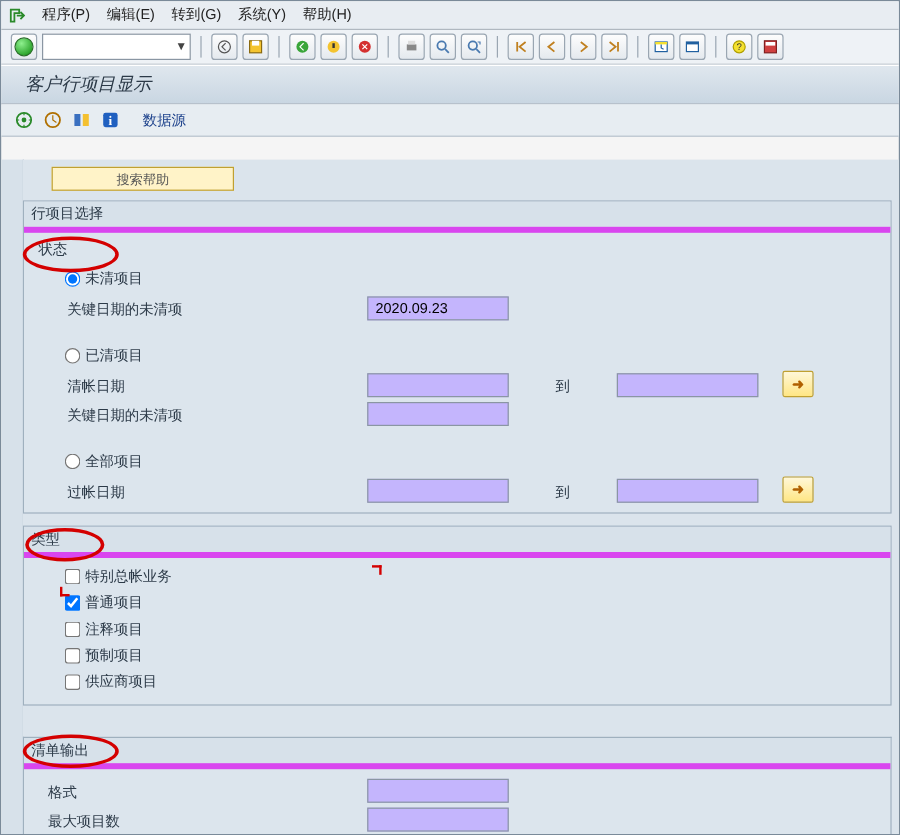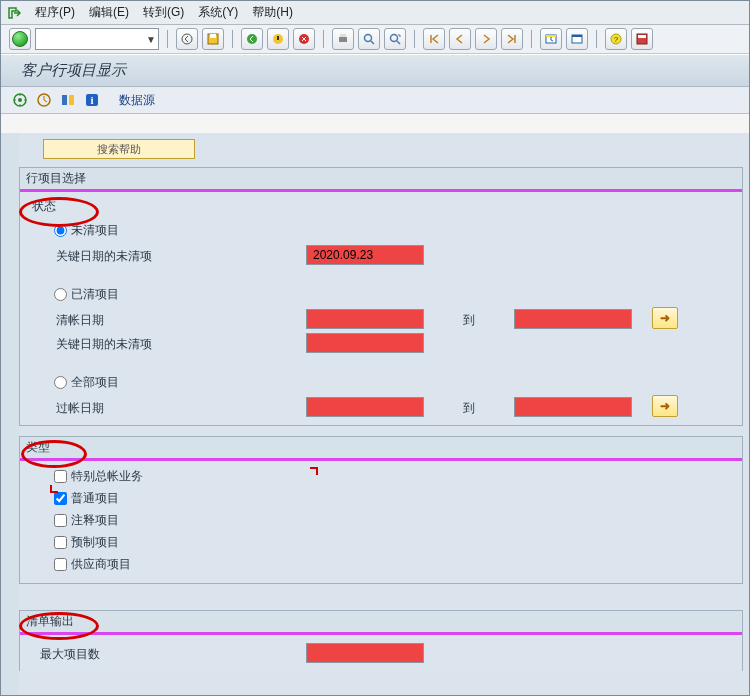--- a/index.html
+++ b/index.html
@@ -13,27 +13,27 @@
 .combo{width:120px;height:20px;border:1px solid #8a96a3;background:#fff;display:inline-flex;align-items:center;justify-content:flex-end;padding-right:2px}
 .combo .arrow{color:#444;font-size:10px}
 .sep{width:1px;height:18px;background:#9aa6b2;margin:0 4px}
 .title-strip{background:linear-gradient(#dfe7ee,#c9d6e2);border-top:1px solid #fff;border-bottom:1px solid #aab6c2;padding:6px 20px;font-style:italic;font-weight:normal;font-size:15px;color:#2c3a48}
 .apptoolbar{background:#e7edf2;border-bottom:1px solid #b8c2cc;padding:4px 10px;display:flex;align-items:center;gap:6px}
 .apptoolbar .mini{width:18px;height:18px;display:inline-flex;align-items:center;justify-content:center;font-size:14px;cursor:pointer}
 .apptoolbar .link{color:#1a3f8a;cursor:pointer;margin-left:12px}
 .scrollarea{position:absolute;left:18px;right:0;top:132px;bottom:0;overflow:hidden;background:#dbe4ec}
 .stub-btn{margin:6px 0 8px 24px;width:150px;height:18px;border:1px solid #c0a030;background:#fff3c8;display:flex;align-items:center;justify-content:center;color:#555;font-size:11px}
 .groupbox{margin:4px 6px 10px 0;border:1px solid #9fb0be;background:#dce5ed}
-.grouptitle{padding:2px 6px;border-bottom:3px solid #d946ef;color:#2c3a48;background:#d7e1ea}
+.grouptitle{padding:2px 6px;border-bottom:5px solid #d946ef;color:#2c3a48;background:#d7e1ea}
 .groupbody{padding:4px 4px 8px 4px}
 .subtitle{color:#2c3a48;padding:2px 0 4px 8px}
 .row{display:flex;align-items:flex-end;height:24px}
 .lbl{width:170px;padding-left:32px;color:#2c3a48}
 .lbl2{width:170px;padding-left:16px;color:#2c3a48}
-.inp{width:108px;height:18px;border:1px solid #8a96a3;background:#ef4444;padding:0 4px;display:inline-flex;align-items:center}
+.inp{width:108px;height:18px;border:1px solid #8a96a3;background:#c4b5fd;padding:0 4px;display:inline-flex;align-items:center}
 .inp input{border:none;outline:none;width:100%;font-size:12px;background:transparent}
 .gapcol{width:90px;text-align:center;color:#2c3a48}
 .more-btn{width:24px;height:20px;border:1px solid #c0a030;background:linear-gradient(#fff7d8,#ffe684);border-radius:2px;display:inline-flex;align-items:center;justify-content:center;color:#b06000;font-weight:bold;margin-left:20px;cursor:pointer}
 .radio,.check{margin-left:30px;display:flex;align-items:center;gap:4px;height:22px;color:#2c3a48}
 .radio input,.check input{margin:0}
 .red-corner-tr{border:2px solid #d40000;border-bottom:none;border-left:none;width:6px;height:6px;position:absolute}
 .red-corner-bl{border:2px solid #d40000;border-top:none;border-right:none;width:6px;height:6px;position:absolute}
 .ellipse{position:absolute;border:3px solid #d40000;border-radius:50%;pointer-events:none}
 .vstrip{position:absolute;left:0;top:132px;bottom:0;width:18px;background:#d7e1ea;border-right:1px solid #aebccb}
 svg{display:block}
@@ -294,20 +294,27 @@
         </div>
     </div>
   </div>
 
   <div style="height:12px"></div>
 
   <div class="groupbox" style="border-bottom:none">
     <div class="grouptitle">清单输出</div>
     <div class="groupbody">
       <div class="row">
+        <span class="lbl2">格式</span>
+        <span style="width:96px"></span>
+        <span class="inp">
+            <input style="">
+          </span>
+      </div>
+      <div class="row">
         <span class="lbl2">最大项目数</span>
         <span style="width:96px"></span>
         <span class="inp">
             <input style="">
           </span>
       </div>
     </div>
   </div>
 
 </div>

